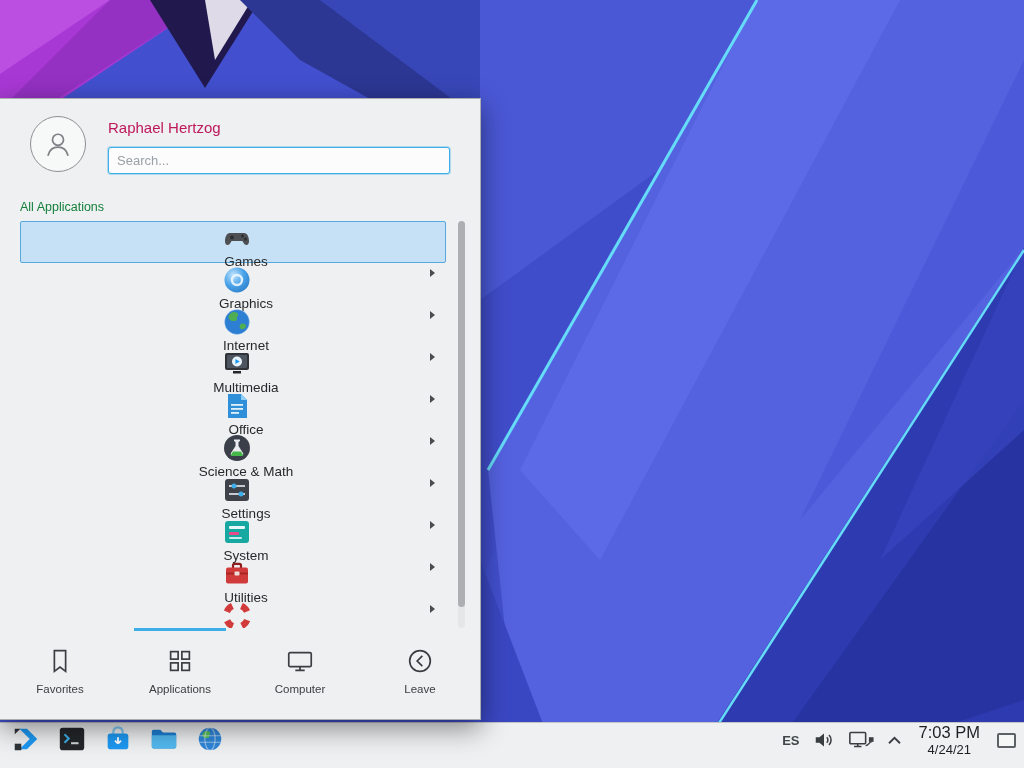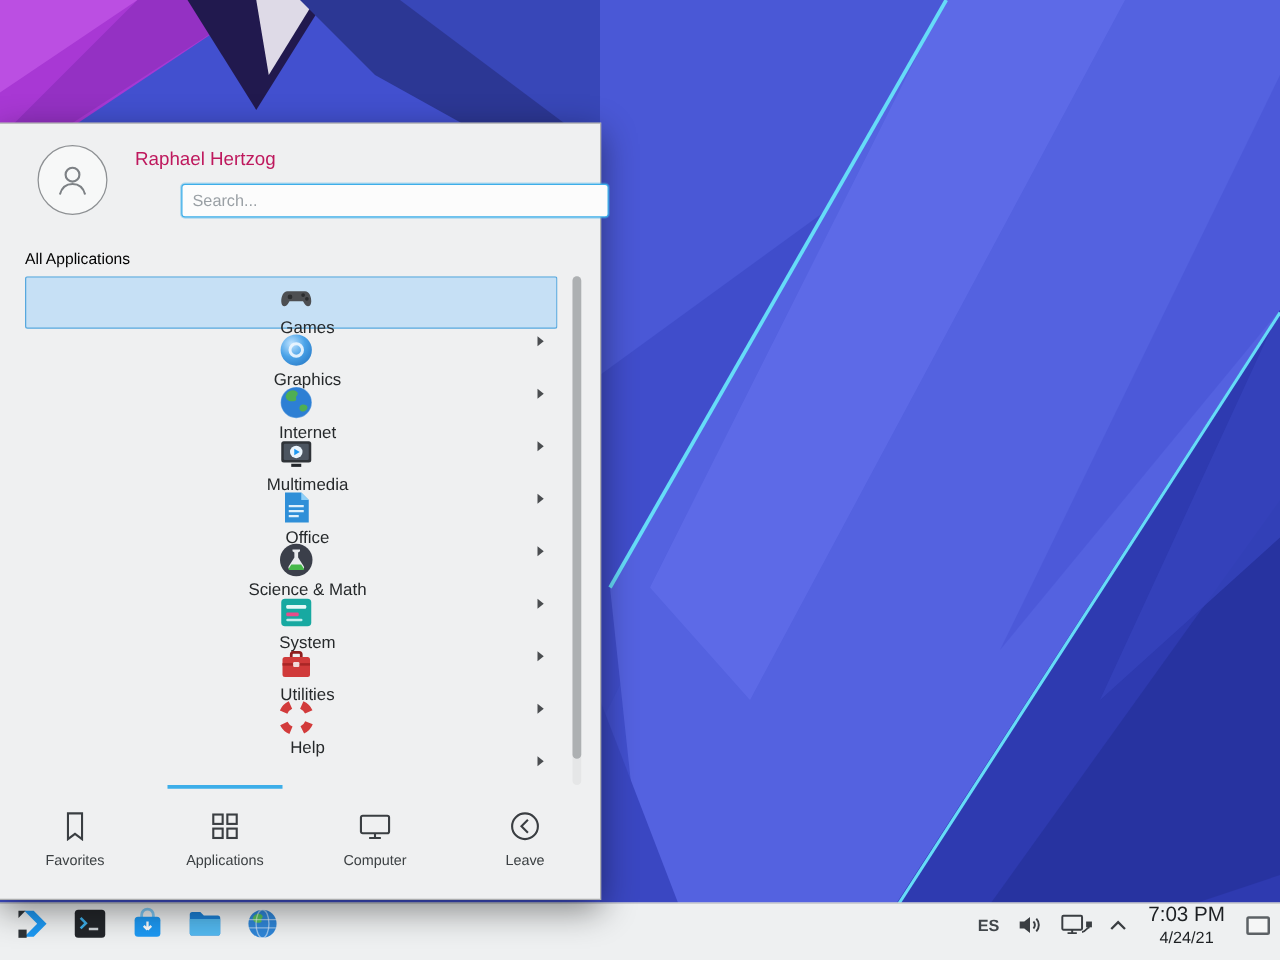--- a/index.html
+++ b/index.html
@@ -12,23 +12,23 @@
   .kickoff { position:absolute; left:0; top:98px; width:481px; height:622px;
              background:#eff0f1; border:1px solid rgba(0,0,0,.28); border-left:none;
              box-shadow:0 8px 26px rgba(0,0,0,.45); z-index:5; }
   .k-header { position:absolute; left:0; top:0; right:0; height:90px; }
   .avatar { position:absolute; left:30px; top:17px; width:56px; height:56px; border-radius:50%;
             border:1px solid #8d9093; background:#f7f8f8; display:flex; align-items:center; justify-content:center; }
   .username { position:absolute; left:108px; top:20px; font-size:15px; color:#be185d; }
   .search { position:absolute; left:108px; top:48px; width:342px; height:27px;
             border:1px solid #3daee9; box-shadow:0 0 0 1px rgba(61,174,233,.35);
             border-radius:3px; background:#fcfcfc; padding:0 8px; font-size:13px;
-            font-family:"Liberation Sans",sans-serif; color:#232629; outline:none;margin-left:37px; }
+            font-family:"Liberation Sans",sans-serif; color:#232629; outline:none; }
   .search::placeholder { color:#9aa0a5; }
-  .all-apps { position:absolute; left:20px; top:101px; font-size:12.5px; color:#000000; }
+  .all-apps { position:absolute; left:20px; top:101px; font-size:12.5px; color:#15803d; }
 
   .cats { position:absolute; left:20px; top:122px; width:426px; height:407px;
           overflow:hidden; list-style:none; }
   .cat { height:42px; display:flex; align-items:center; padding-left:8px;
          border:1px solid transparent; border-radius:2px; cursor:default;flex-direction:column; }
   .cat.sel { background:#c6e0f5; border-color:#57a8de; }
   .ci { width:32px; height:32px; flex:0 0 32px; }
   .ci svg { width:32px; height:32px; display:block; }
   .cl { margin-left:18px; font-size:13.5px; color:#26292b; }
   .arr { margin-left:auto; margin-right:10px; width:0; height:0;
@@ -176,20 +176,33 @@
               <path d="M13 7.5h6V9l-1.5 1v4l4.5 7c.8 1.3 0 2.5-1.5 2.5h-9c-1.5 0-2.3-1.2-1.5-2.5l4.5-7v-4L13 9z" fill="#e8eaed"></path>
               <path d="M12.1 19.5h7.8l2.1 3.3c.4.7 0 1.2-.7 1.2H10.7c-.7 0-1.1-.5-.7-1.2z" fill="#46b84a"></path>
             </svg>
         </span>
         <span class="cl">Science &amp; Math</span>
         <span class="arr"></span>
       </li>
       <li class="cat">
         <span class="ci">
           <svg viewBox="0 0 32 32">
+              <rect x="4" y="5" width="24" height="22" rx="3" fill="#3f4349"></rect>
+              <line x1="8" y1="12" x2="24" y2="12" stroke="#c7cbd0" stroke-width="2"></line>
+              <line x1="8" y1="20" x2="24" y2="20" stroke="#c7cbd0" stroke-width="2"></line>
+              <circle cx="13" cy="12" r="2.5" fill="#3daee9"></circle>
+              <circle cx="20" cy="20" r="2.5" fill="#3daee9"></circle>
+            </svg>
+        </span>
+        <span class="cl">Settings</span>
+        <span class="arr"></span>
+      </li>
+      <li class="cat">
+        <span class="ci">
+          <svg viewBox="0 0 32 32">
               <rect x="4" y="5" width="24" height="22" rx="3" fill="#17a9a1"></rect>
               <rect x="8" y="10" width="16" height="3" rx="1" fill="#e6f8f7"></rect>
               <rect x="8" y="16" width="10" height="3" rx="1" fill="#e84b8a"></rect>
               <rect x="8" y="21" width="13" height="2" rx="1" fill="#bfeeec"></rect>
             </svg>
         </span>
         <span class="cl">System</span>
         <span class="arr"></span>
       </li>
       <li class="cat">

